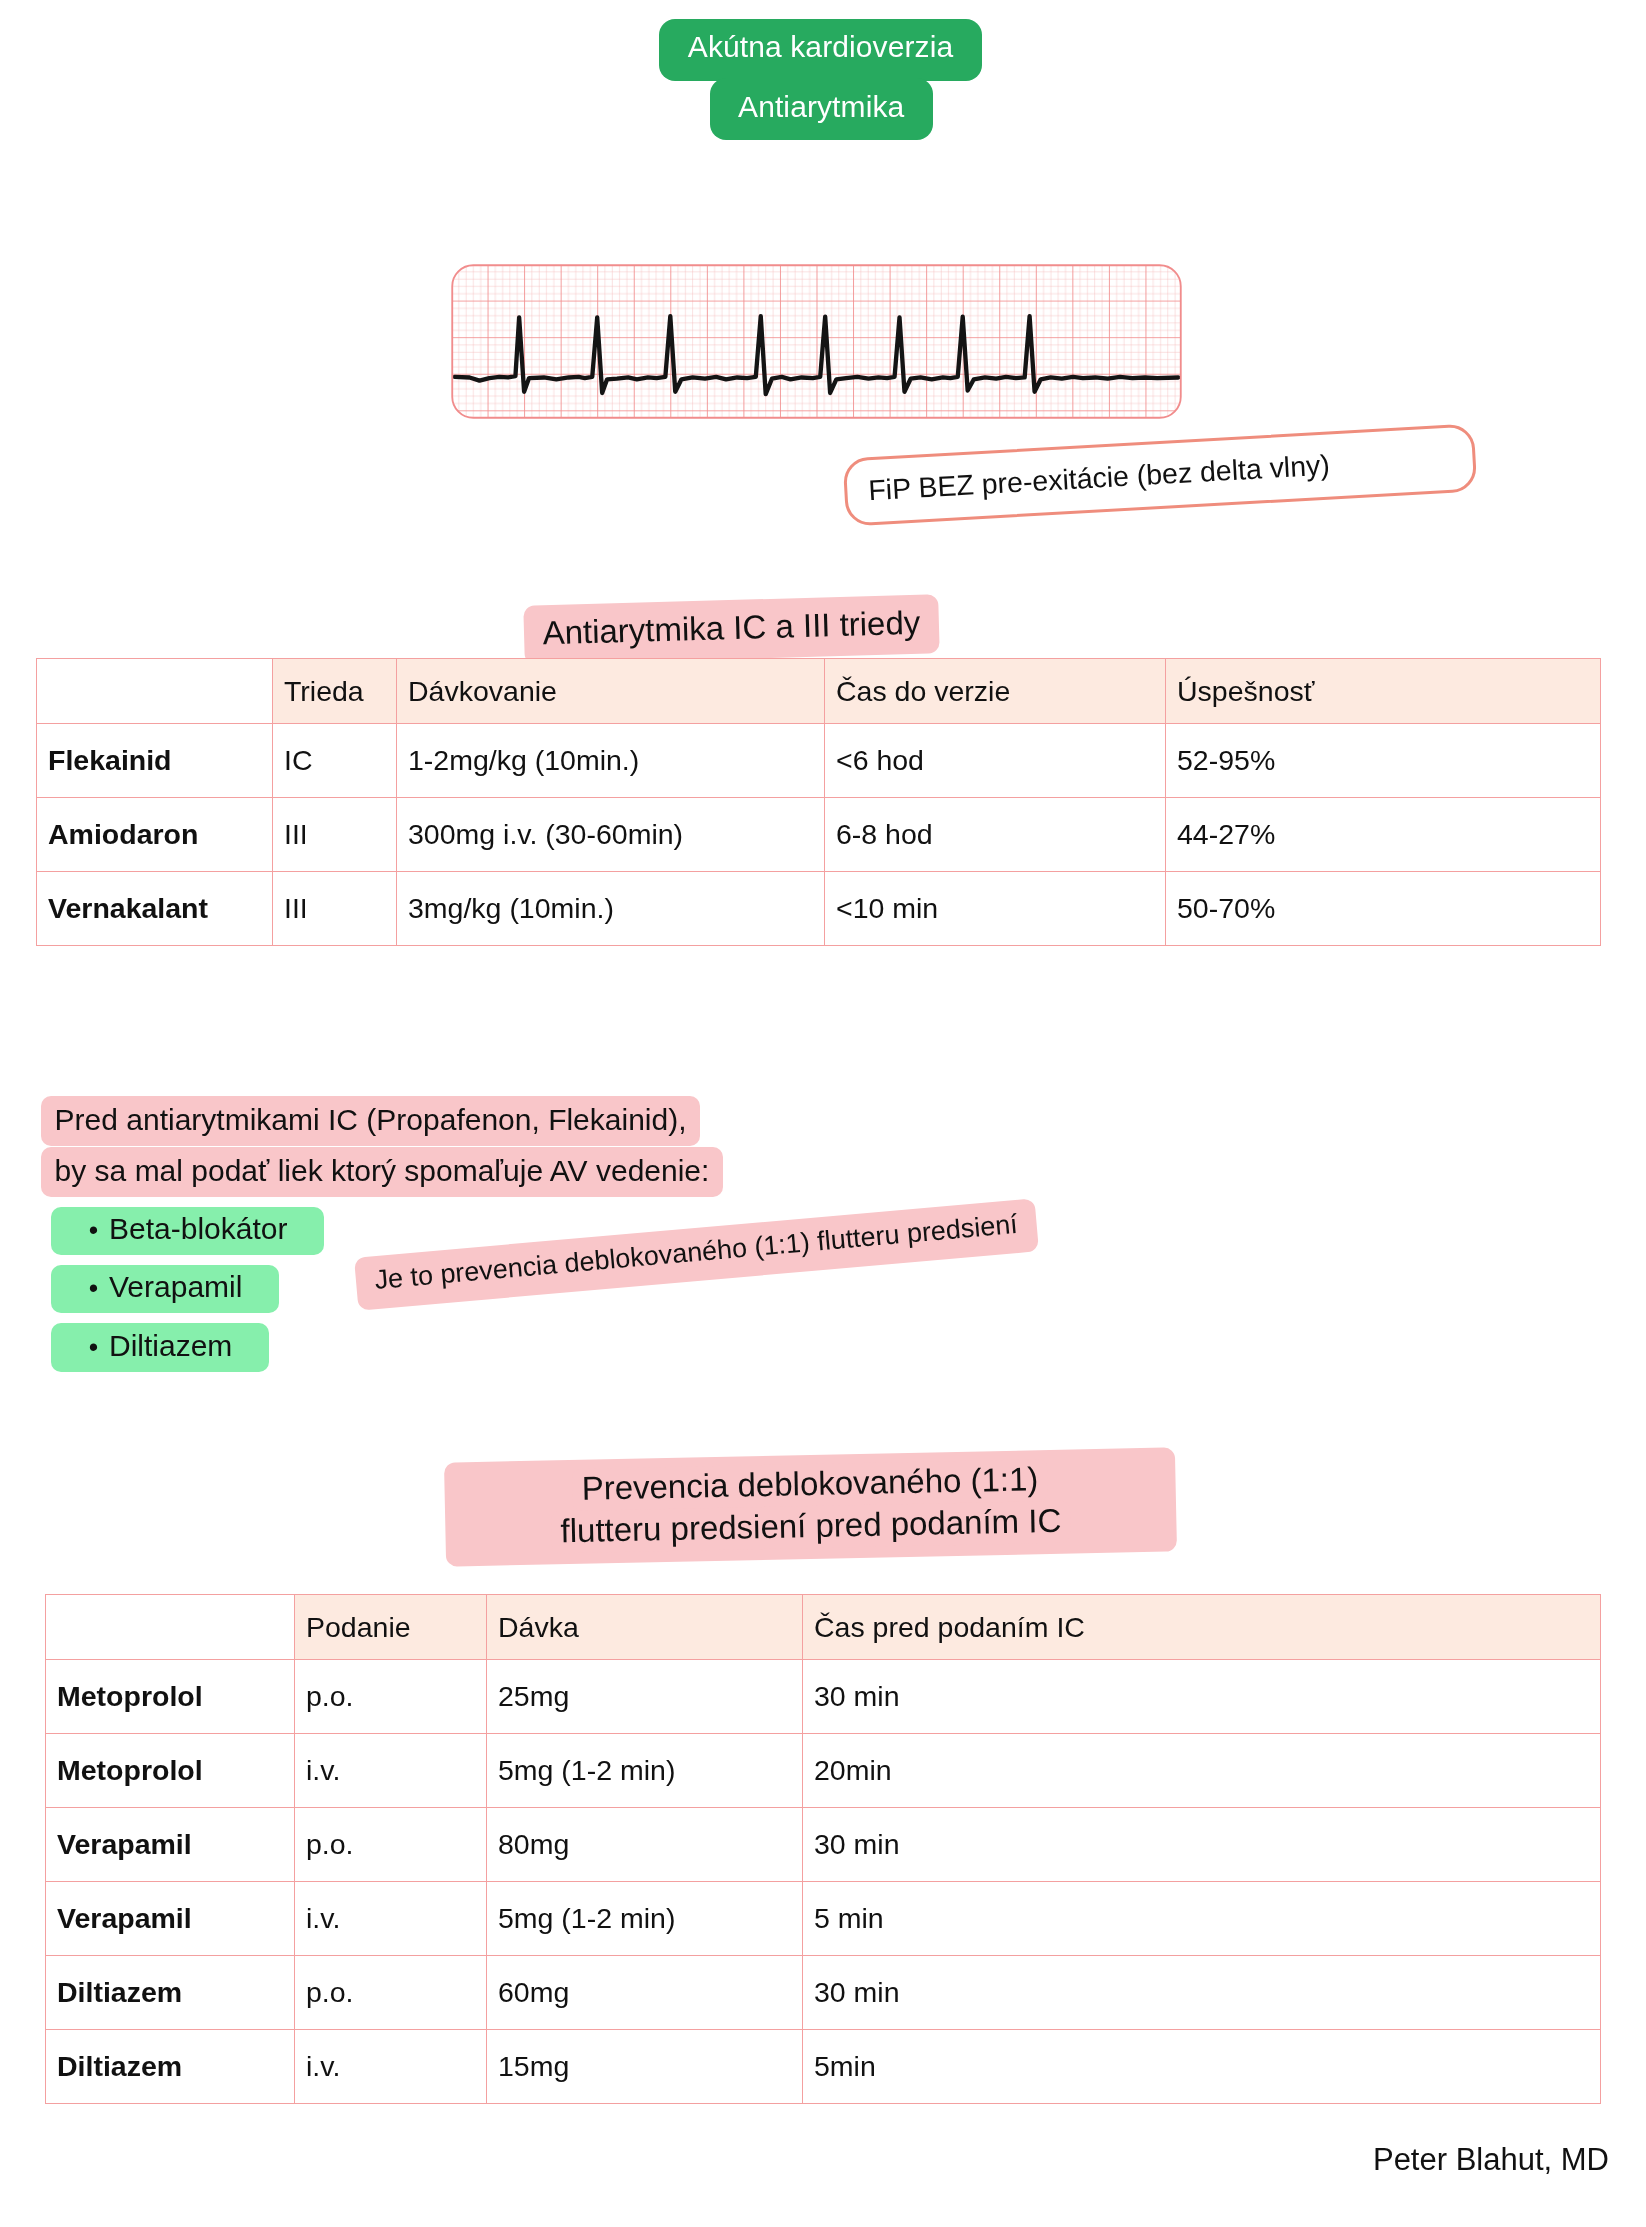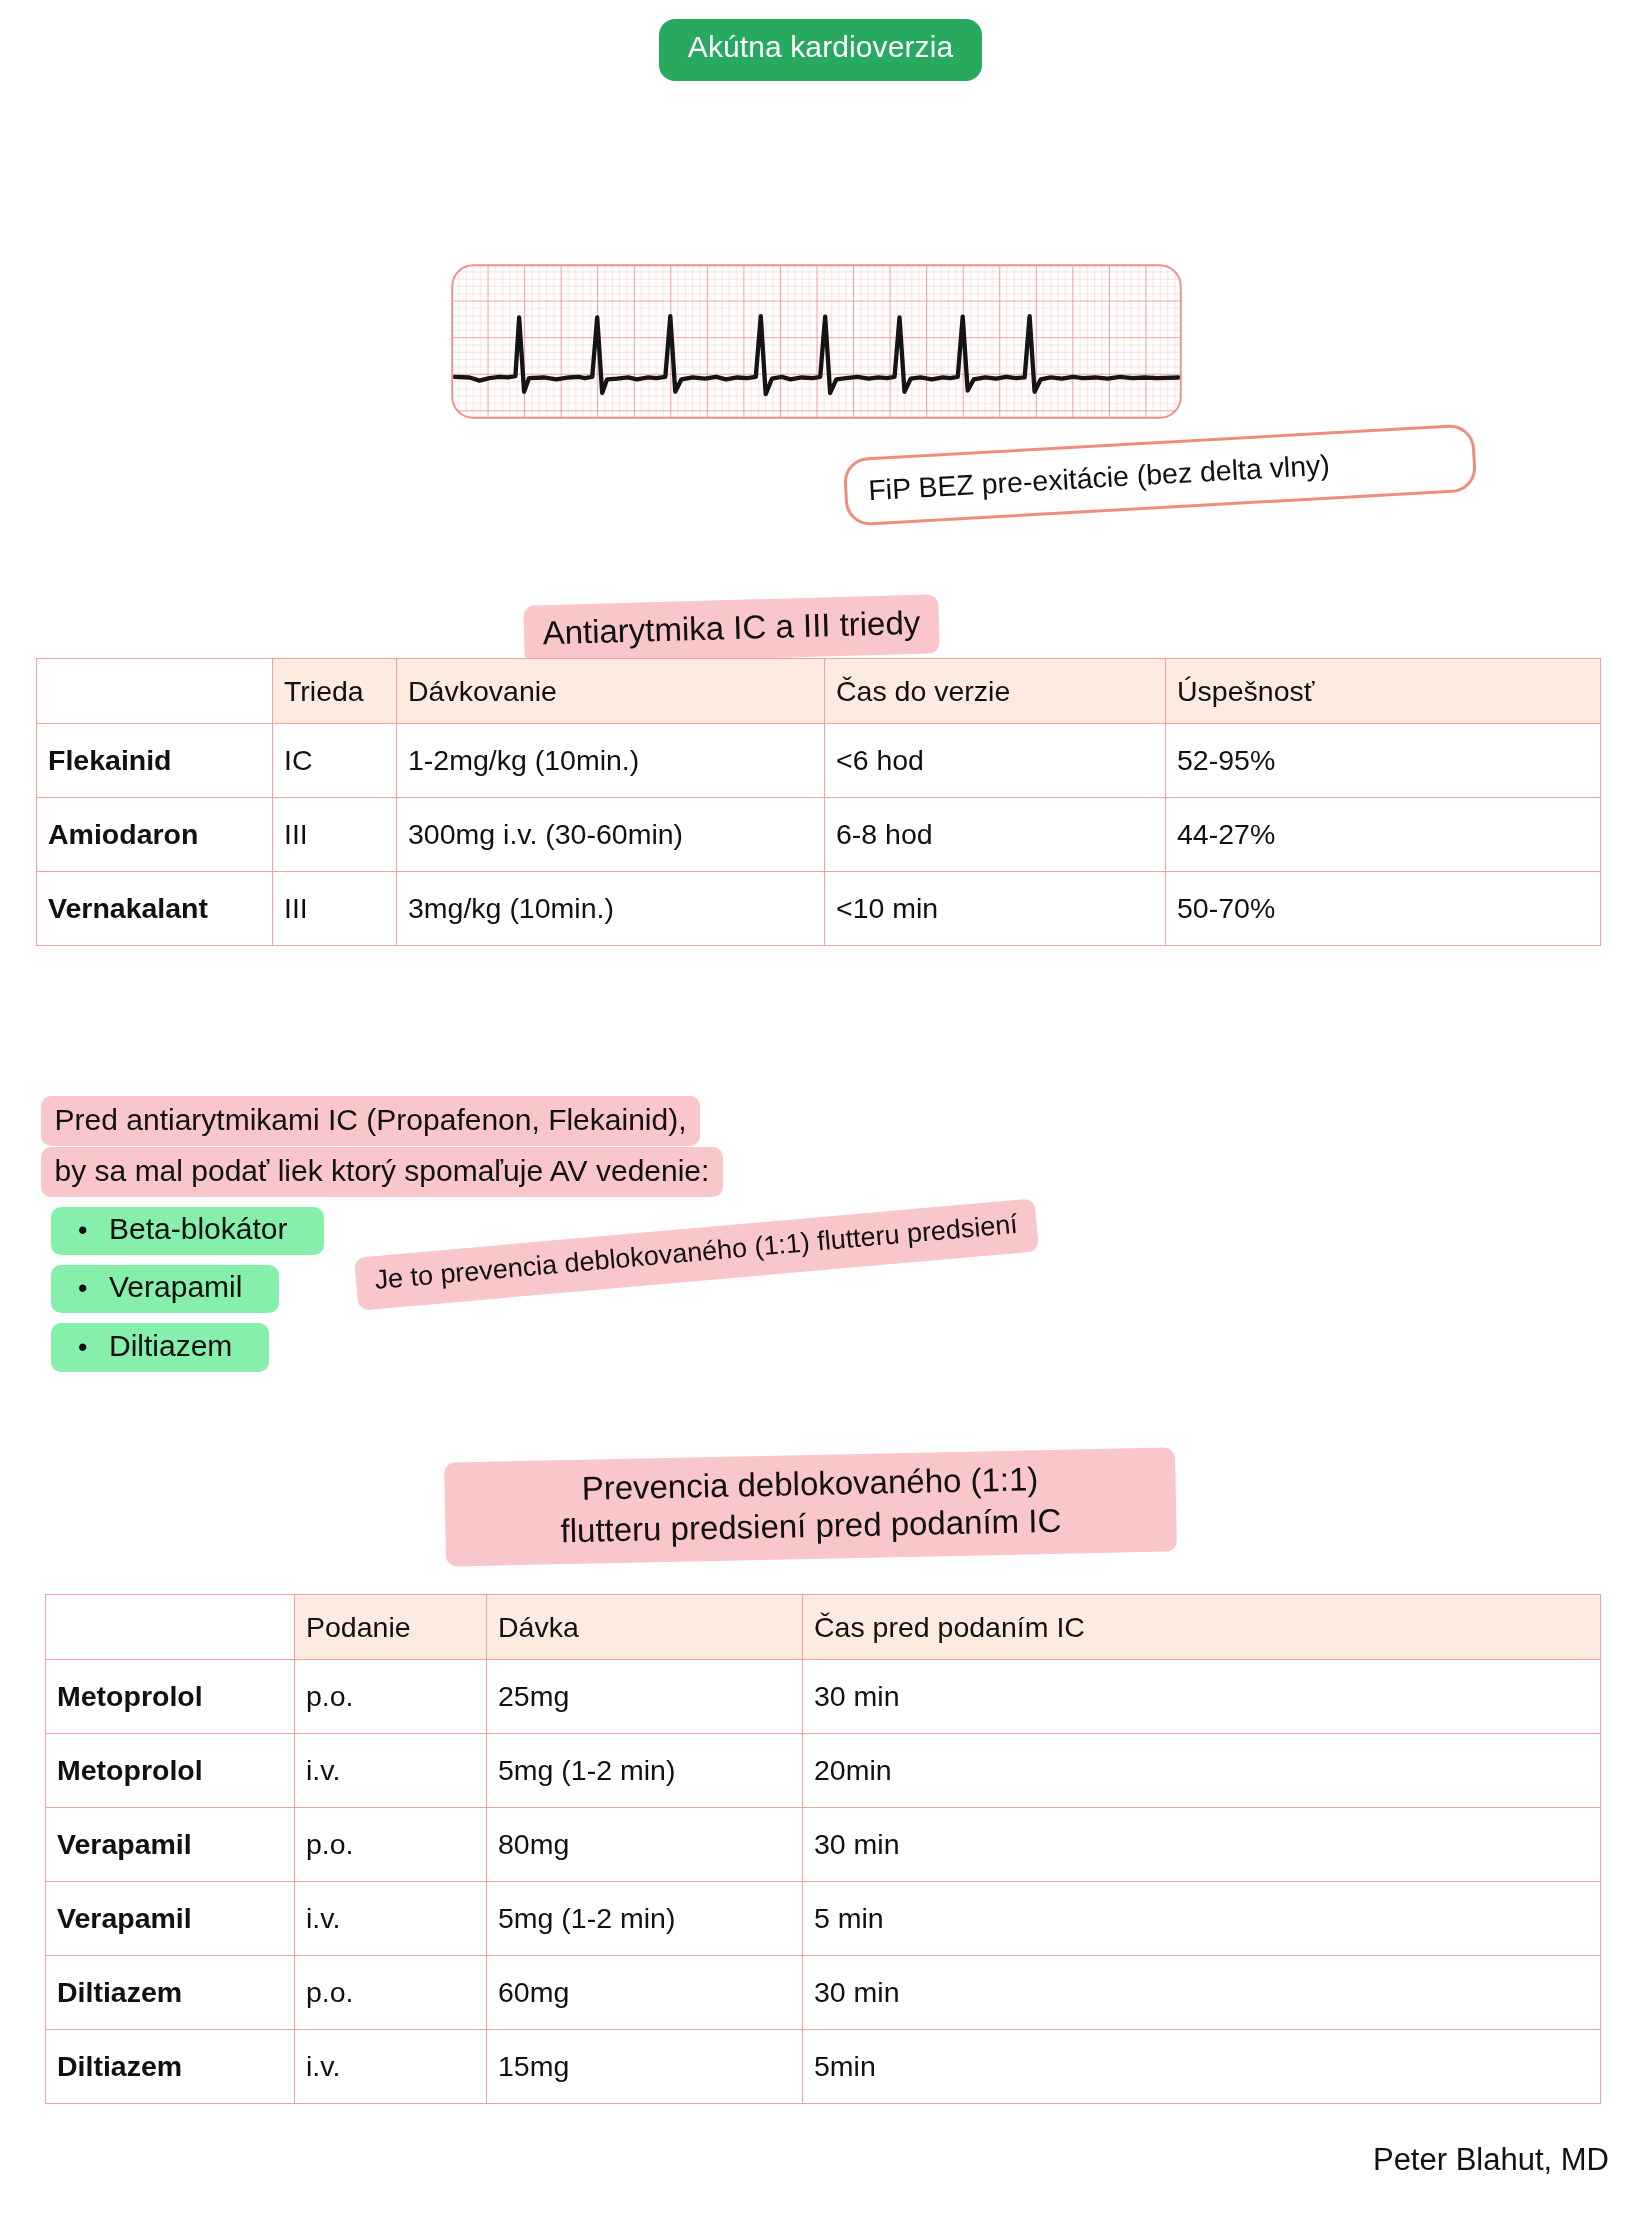--- a/index.html
+++ b/index.html
@@ -144,20 +144,21 @@
   }
 
   
   .note-block {
     position: absolute;
     left: 41px;
     top: 1096px;
     width: 818px;
     font-size: 30px;
     line-height: 1.0;
+    text-align: center;
   }
   .note-block .note-line {
     display: block;
     width: fit-content;
     background: #f9c6c9;
     border-radius: 10px;
     padding: 8.7px 13.6px 11px 13.6px;
     margin-bottom: 1.2px;
     white-space: nowrap;
   }
@@ -203,20 +204,21 @@
     top: 2143px;
     font-size: 31px;
     line-height: 1.1;
   }
 </style>
 </head>
 <body>
 
 <div class="title-stack">
   <div class="banner banner-1">Akútna kardioverzia</div>
+  <div class="banner banner-2">Antiarytmika</div>
 </div>
 
 <div class="ecg-wrap">
   <svg class="ecg-svg" viewBox="0 0 1180 250" preserveAspectRatio="none">
     <defs>
       <pattern id="smallGrid" width="11.8" height="11.8" patternUnits="userSpaceOnUse">
         <path d="M 11.8 0 L 0 0 0 11.8" fill="none" stroke="#f6b9b9" stroke-width="1.4"></path>
       </pattern>
       <pattern id="bigGrid" width="59" height="59" patternUnits="userSpaceOnUse">
         <rect width="59" height="59" fill="url(#smallGrid)"></rect>

